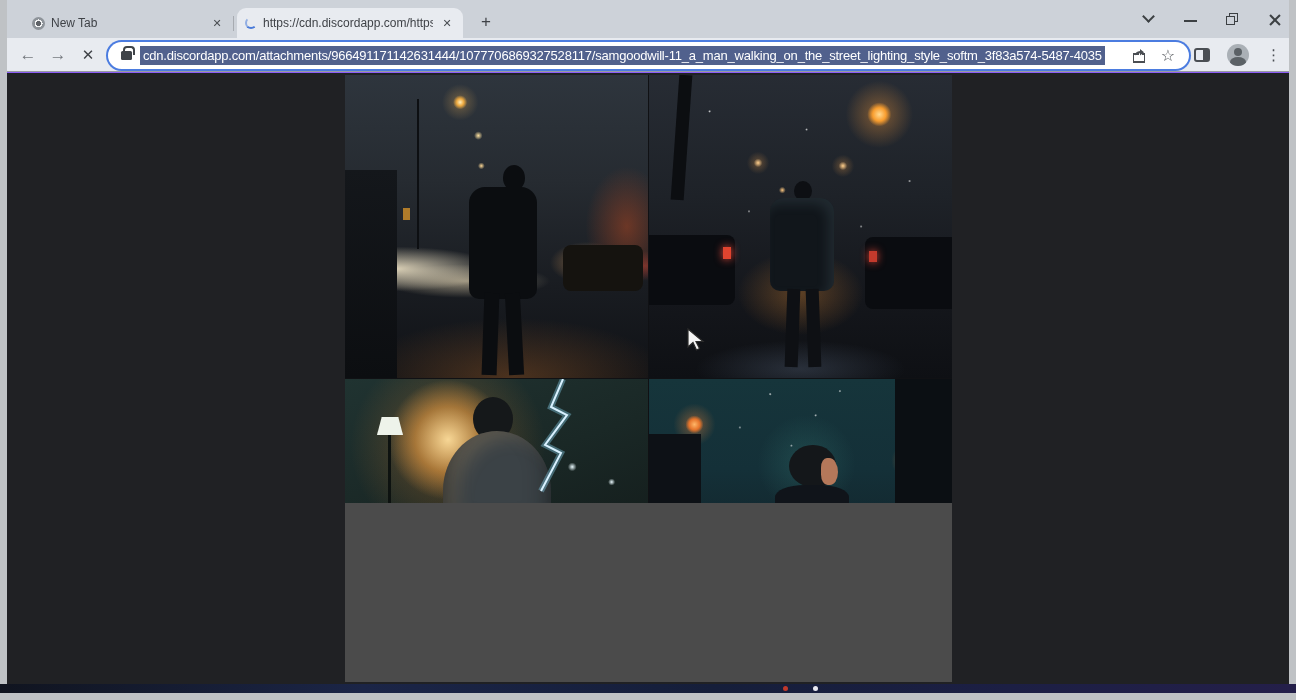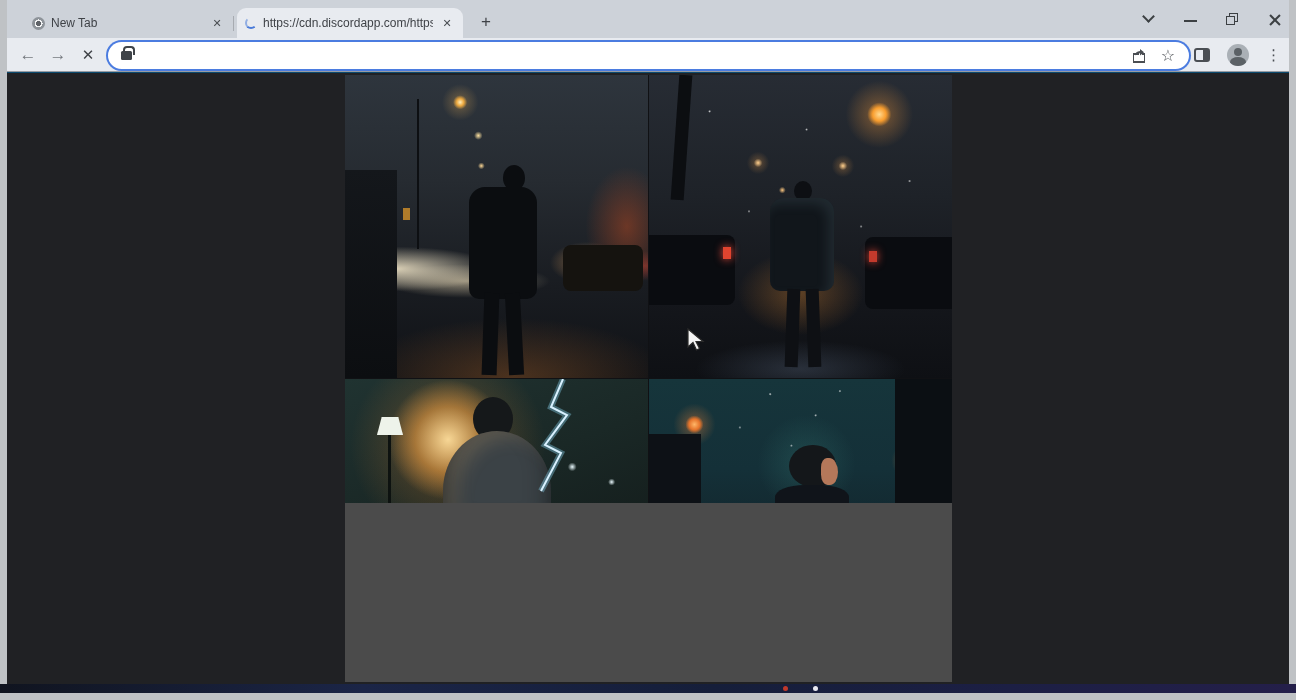--- a/index.html
+++ b/index.html
@@ -1,19 +1,19 @@
 <!DOCTYPE html>
 <html><head>
 <meta charset="utf-8">
 <style>
   * { margin:0; padding:0; box-sizing:border-box; }
   html,body { width:1296px; height:700px; overflow:hidden; background:#bfc2c5; font-family:"Liberation Sans", sans-serif; }
 
   
-  .browser { position:absolute; left:7px; top:0; width:1282px; height:649px; background:#0c4a6e; }
+  .browser { position:absolute; left:7px; top:0; width:1282px; height:649px; background:#8b5cf6; }
 
   
   .tabstrip { position:absolute; left:0; top:0; width:100%; height:38px; background:#cdd2d9; }
   .tab { position:absolute; top:8px; height:30px; display:flex; align-items:center; font-size:12px; color:#3f4247; }
   .tab.inactive { left:17px; width:209px; padding:0 8px; }
   .tab.active { left:230px; width:226px; background:#e8ebf0; border-radius:9px 9px 0 0; padding:0 8px; }
   .tab-title { flex:1; white-space:nowrap; overflow:hidden; margin:0 6px; }
   .tab-close { width:16px; height:16px; line-height:16px; text-align:center; font-size:11px; color:#4a4e53; border-radius:50%; flex:none; }
   .chrome-favicon { width:13px; height:13px; border-radius:50%; flex:none;
      background: radial-gradient(circle at 50% 50%, #5f6368 0 2.5px, #f2f3f4 2.5px 4px, #8d9399 4px 6.5px); }
@@ -156,20 +156,21 @@
     </div>
   </div>
 
   <div class="toolbar">
     <div class="nav-btn" style="left:8px;">←</div>
     <div class="nav-btn" style="left:38px;">→</div>
     <div class="nav-btn stop" style="left:68px;">✕</div>
 
     <div class="omnibox">
       <span class="lock"></span>
+      <span class="url-text">cdn.discordapp.com/attachments/966491171142631444/1077706869327528117/samgoodwill-11_a_man_walking_on_the_street_lighting_style_softm_3f83a574-5487-4035</span>
       <span class="omni-icons">
         <svg width="17" height="15" viewBox="0 0 17 15">
           <path d="M2 5 h6 v2 h-5 v6 h10 v-6 h-2 v-2 h3 v10 h-12 z" fill="#4a4e53"></path>
           <path d="M9 1 l4 3.2 -4 3.2 v-2.2 c-3 0 -4 1 -5 2.4 .3-2.8 2-4.4 5-4.6 z" fill="#4a4e53"></path>
         </svg>
         <span class="star">☆</span>
       </span>
     </div>
 
     <div class="tb-right">

